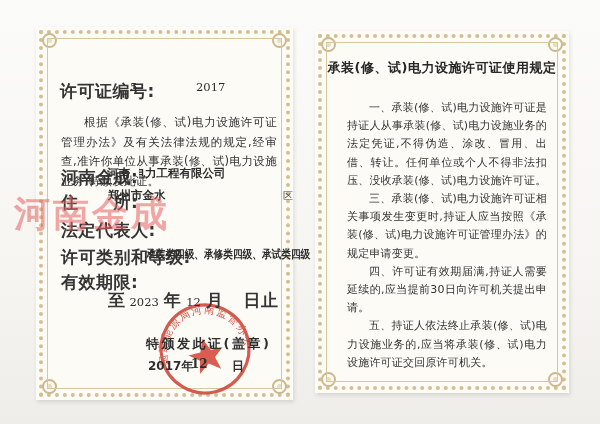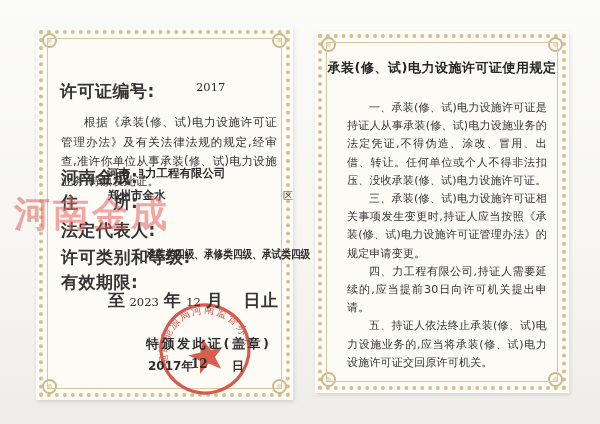--- a/index.html
+++ b/index.html
@@ -99,19 +99,19 @@
     <div class="corner bl"></div>
     <div class="corner br"></div>
   </div>
   <div class="line-frame"></div>
 
   <div class="txt-layer">
     <div class="abs rp-title" style="left:0;top:28px;">承装(修、试)电力设施许可证使用规定</div>
     <div class="abs rules" style="left:32px;top:68px;width:200px;">
       <p>一、承装(修、试)电力设施许可证是持证人从事承装(修、试)电力设施业务的法定凭证,不得伪造、涂改、冒用、出借、转让。任何单位或个人不得非法扣压、没收承装(修、试)电力设施许可证。</p>
       <p>三、承装(修、试)电力设施许可证相关事项发生变更时,持证人应当按照《承装(修、试)电力设施许可证管理办法》的规定申请变更。</p>
-      <p>四、力工程有限公司,持证人需要延续的,应当提前30日向许可机关提出申请。</p>
+      <p>四、许可证有效期届满,持证人需要延续的,应当提前30日向许可机关提出申请。</p>
       <p>五、持证人依法终止承装(修、试)电力设施业务的,应当将承装(修、试)电力设施许可证交回原许可机关。</p>
     </div>
   </div>
 </div>
 
 <div class="watermark">河南金成</div>
 
 </body></html>

